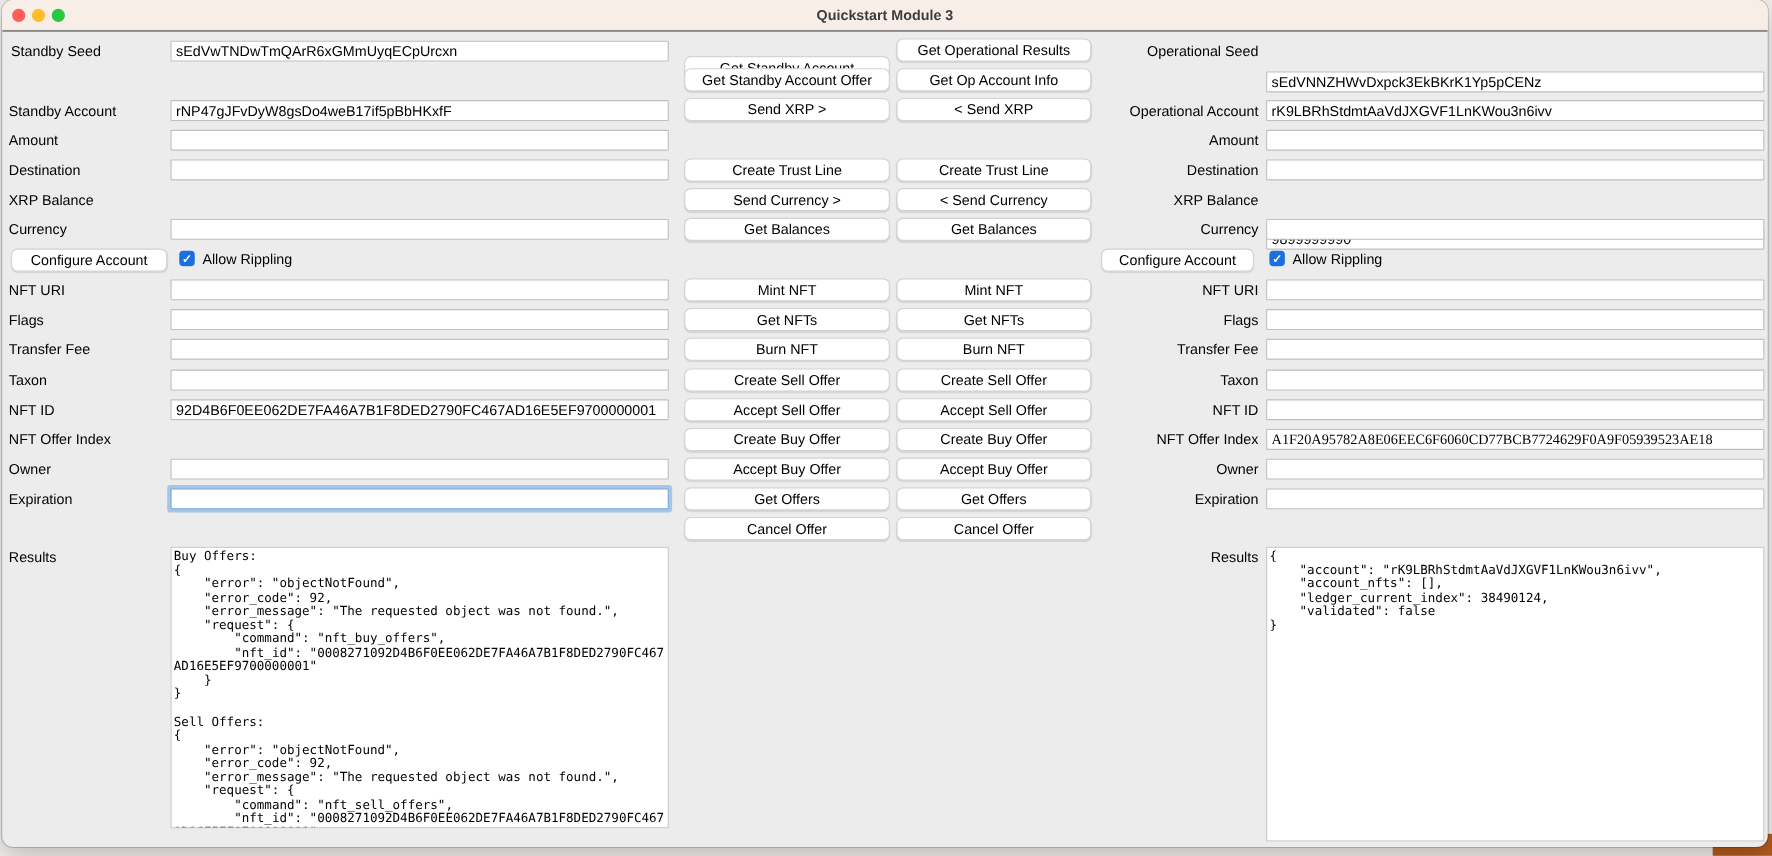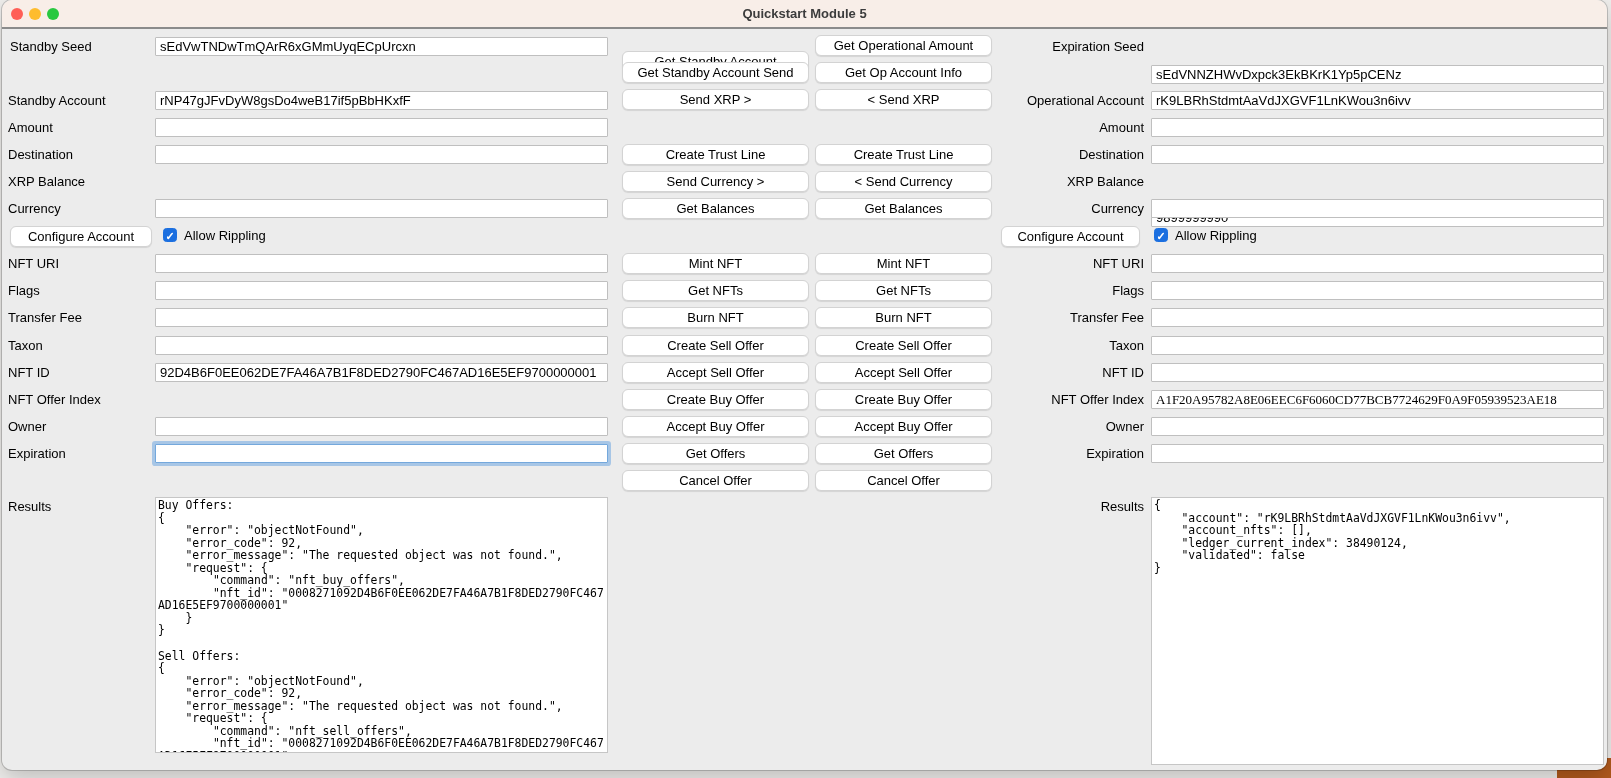--- a/index.html
+++ b/index.html
@@ -50,21 +50,21 @@
 </head>
 <body>
 
 <div class="desk-corner"></div>
 
 <div class="window">
   <div class="titlebar">
     <span class="tl tl-close"></span>
     <span class="tl tl-min"></span>
     <span class="tl tl-zoom"></span>
-    <div class="title">Quickstart Module 5</div>
+    <div class="title">Quickstart Module 3</div>
   </div>
 
   <label class="lbl lbl-seed" style="top:39px">Standby Seed</label>
   <label class="lbl lbl-l" style="top:93px">Standby Account</label>
   <label class="lbl lbl-l" style="top:120px">Amount</label>
   <label class="lbl lbl-l" style="top:147px">Destination</label>
   <label class="lbl lbl-l" style="top:174px">XRP Balance</label>
   <label class="lbl lbl-l" style="top:201px">Currency</label>
   <label class="lbl lbl-l" style="top:256px">NFT URI</label>
   <label class="lbl lbl-l" style="top:283px">Flags</label>
@@ -109,52 +109,52 @@
     "error": "objectNotFound",
     "error_code": 92,
     "error_message": "The requested object was not found.",
     "request": {
         "command": "nft_sell_offers",
         "nft_id": "0008271092D4B6F0EE062DE7FA46A7B1F8DED2790FC467AD16E5EF9700000001"
     }
 }</div>
 
   <button class="btn btn-c1" style="top:51px">Get Standby Account</button>
-  <button class="btn btn-c1" style="top:62px">Get Standby Account Send</button>
+  <button class="btn btn-c1" style="top:62px">Get Standby Account Offer</button>
   <button class="btn btn-c1" style="top:89px">Send XRP &gt;</button>
   <button class="btn btn-c1" style="top:144px">Create Trust Line</button>
   <button class="btn btn-c1" style="top:171px">Send Currency &gt;</button>
   <button class="btn btn-c1" style="top:198px">Get Balances</button>
   <button class="btn btn-c1" style="top:253px">Mint NFT</button>
   <button class="btn btn-c1" style="top:280px">Get NFTs</button>
   <button class="btn btn-c1" style="top:307px">Burn NFT</button>
   <button class="btn btn-c1" style="top:335px">Create Sell Offer</button>
   <button class="btn btn-c1" style="top:362px">Accept Sell Offer</button>
   <button class="btn btn-c1" style="top:389px">Create Buy Offer</button>
   <button class="btn btn-c1" style="top:416px">Accept Buy Offer</button>
   <button class="btn btn-c1" style="top:443px">Get Offers</button>
   <button class="btn btn-c1" style="top:470px">Cancel Offer</button>
 
-  <button class="btn btn-c2" style="top:35px">Get Operational Amount</button>
+  <button class="btn btn-c2" style="top:35px">Get Operational Results</button>
   <button class="btn btn-c2" style="top:62px">Get Op Account Info</button>
   <button class="btn btn-c2" style="top:89px">&lt; Send XRP</button>
   <button class="btn btn-c2" style="top:144px">Create Trust Line</button>
   <button class="btn btn-c2" style="top:171px">&lt; Send Currency</button>
   <button class="btn btn-c2" style="top:198px">Get Balances</button>
   <button class="btn btn-c2" style="top:253px">Mint NFT</button>
   <button class="btn btn-c2" style="top:280px">Get NFTs</button>
   <button class="btn btn-c2" style="top:307px">Burn NFT</button>
   <button class="btn btn-c2" style="top:335px">Create Sell Offer</button>
   <button class="btn btn-c2" style="top:362px">Accept Sell Offer</button>
   <button class="btn btn-c2" style="top:389px">Create Buy Offer</button>
   <button class="btn btn-c2" style="top:416px">Accept Buy Offer</button>
   <button class="btn btn-c2" style="top:443px">Get Offers</button>
   <button class="btn btn-c2" style="top:470px">Cancel Offer</button>
 
-  <label class="lbl lbl-r" style="top:39px">Expiration Seed</label>
+  <label class="lbl lbl-r" style="top:39px">Operational Seed</label>
   <label class="lbl lbl-r" style="top:93px">Operational Account</label>
   <label class="lbl lbl-r" style="top:120px">Amount</label>
   <label class="lbl lbl-r" style="top:147px">Destination</label>
   <label class="lbl lbl-r" style="top:174px">XRP Balance</label>
   <label class="lbl lbl-r" style="top:201px">Currency</label>
   <label class="lbl lbl-r" style="top:256px">NFT URI</label>
   <label class="lbl lbl-r" style="top:283px">Flags</label>
   <label class="lbl lbl-r" style="top:310px">Transfer Fee</label>
   <label class="lbl lbl-r" style="top:338px">Taxon</label>
   <label class="lbl lbl-r" style="top:365px">NFT ID</label>

